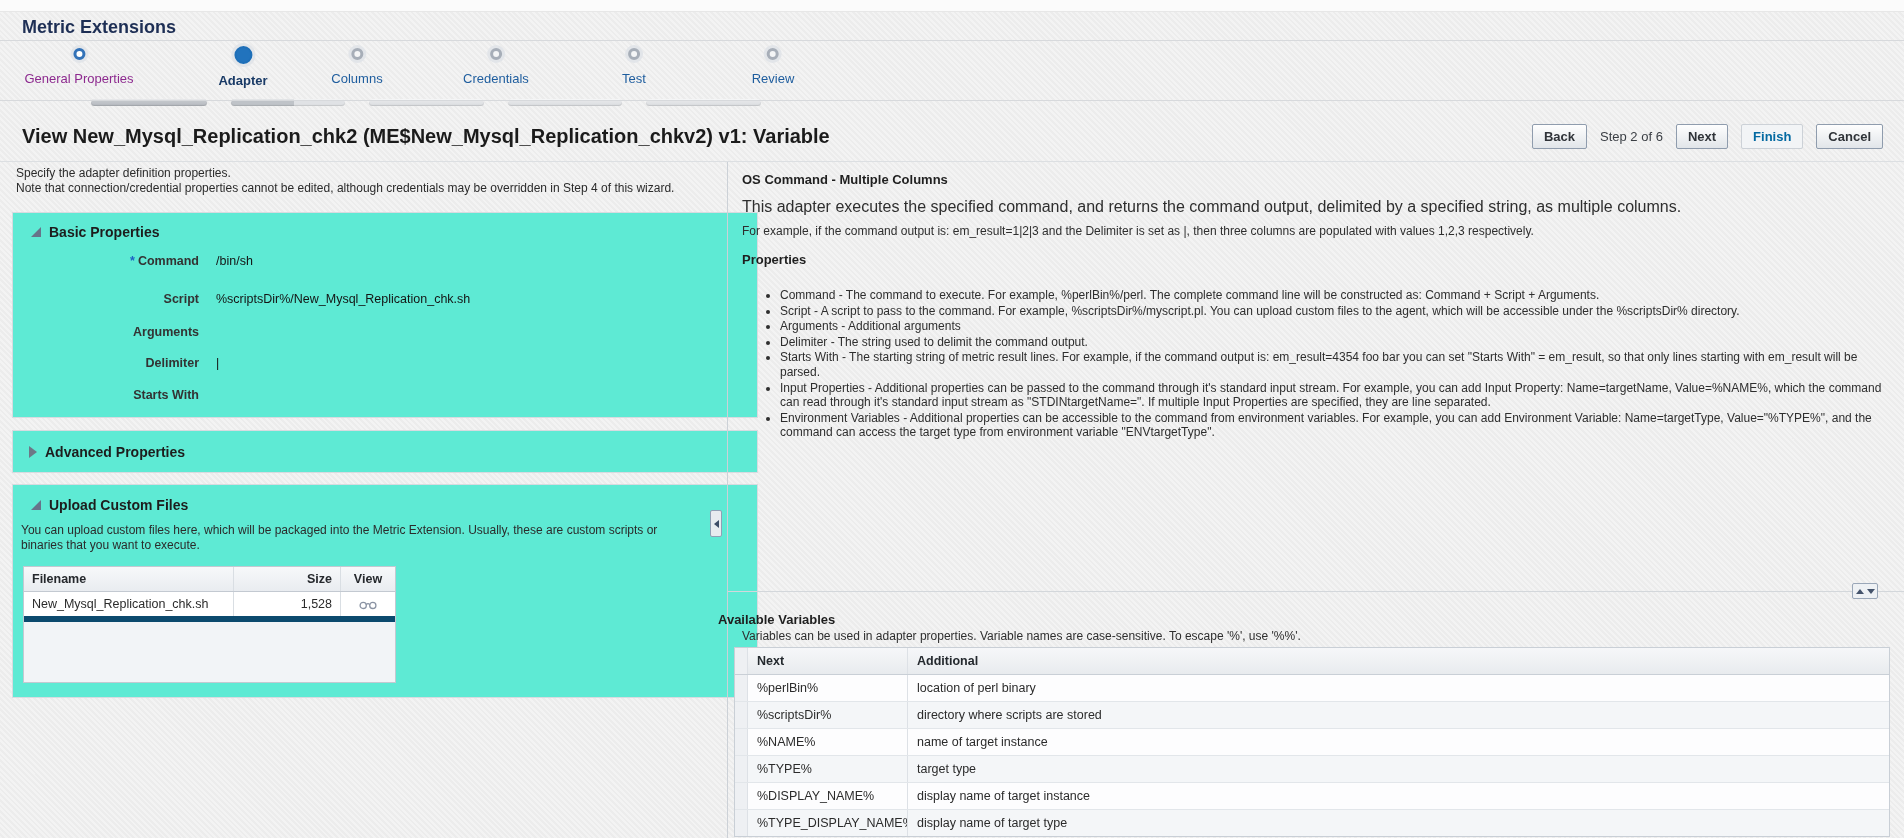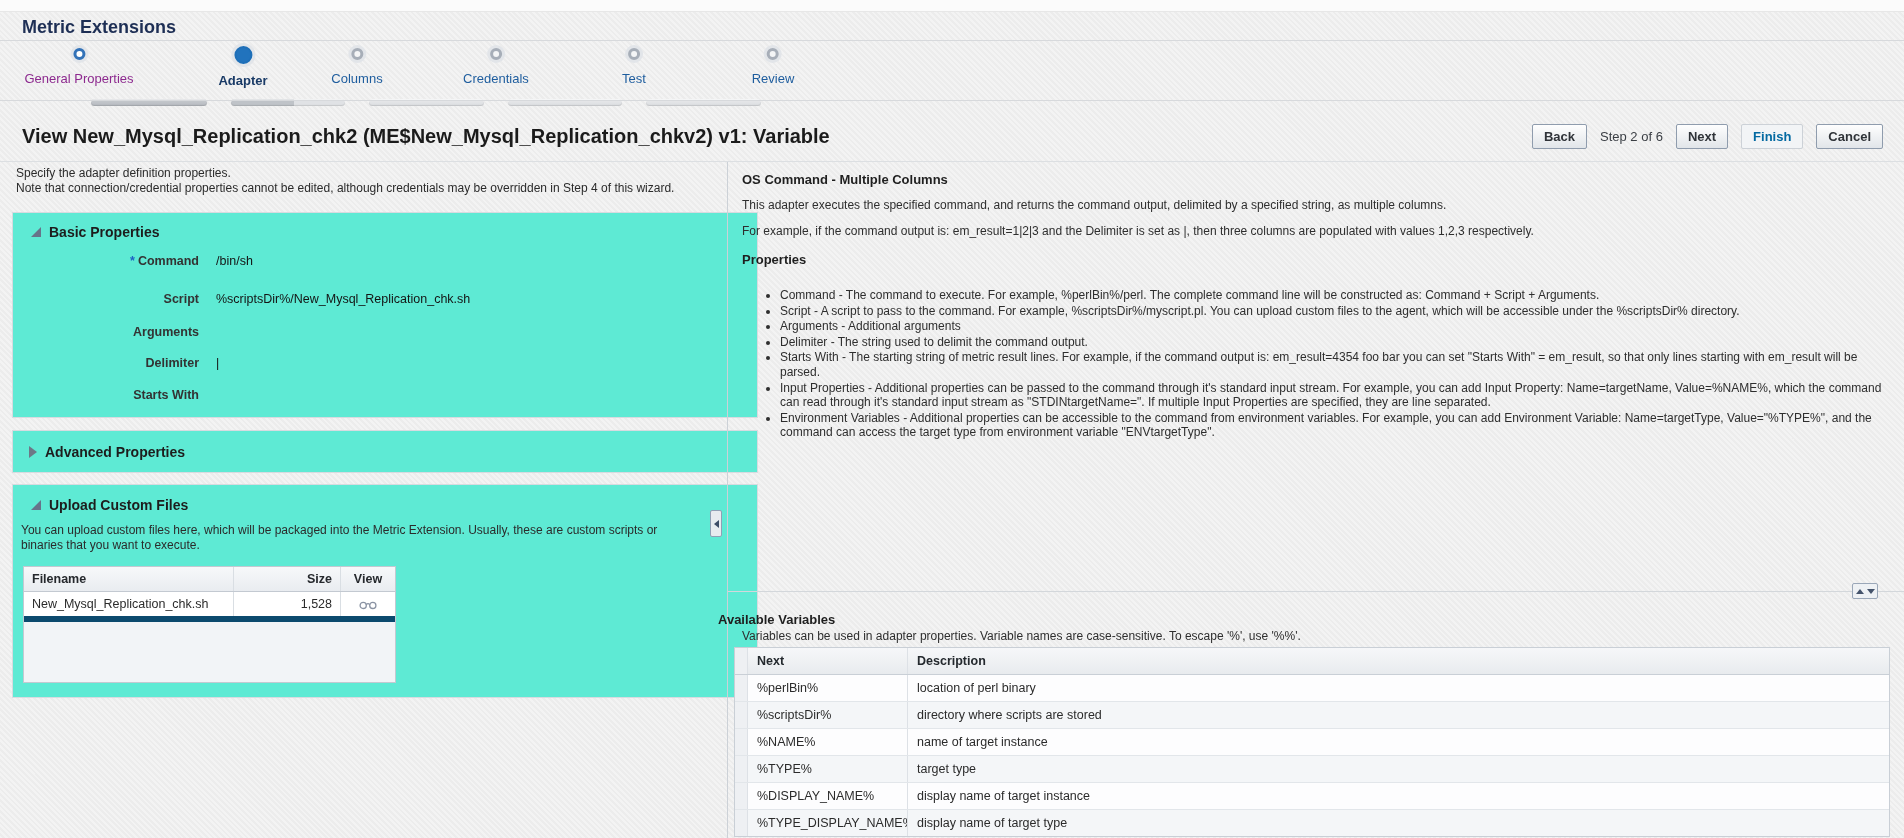--- a/index.html
+++ b/index.html
@@ -79,21 +79,21 @@
                    border:1px solid #8fa0b5; border-radius:2px; display:flex; align-items:center; justify-content:center; cursor:pointer; }
   .arr-left { width:0; height:0; border-top:4px solid transparent; border-bottom:4px solid transparent; border-right:5px solid #3c4c66; }
   .hsplit-line { position:absolute; left:728px; top:591px; width:1176px; height:1px; background:#d3d7db; }
   .hsplit-handle { position:absolute; left:1852px; top:583px; width:26px; height:16px; background:#eef1f4;
                    border:1px solid #9aa7b8; border-radius:2px; display:flex; align-items:center; justify-content:center; gap:3px; cursor:pointer; }
   .arr-up   { width:0; height:0; border-left:4px solid transparent; border-right:4px solid transparent; border-bottom:5px solid #44536b; }
   .arr-down { width:0; height:0; border-left:4px solid transparent; border-right:4px solid transparent; border-top:5px solid #44536b; }
 
   
   .help-title { position:absolute; left:742px; top:172px; font-size:13px; font-weight:bold; color:#1f1f1f; }
-  .help-p1 { position:absolute; left:742px; top:198px; width:1150px; font-size:12px; color:#2e2e2e; }
+  .help-p1 { position:absolute; left:742px; top:198px; width:1150px; font-size:16px; color:#2e2e2e; }
   .help-p2 { position:absolute; left:742px; top:224px; width:1150px; font-size:12px; color:#2e2e2e; }
   .help-props { position:absolute; left:742px; top:252px; font-size:13px; font-weight:bold; color:#1f1f1f; }
   .help-ul { position:absolute; left:742px; top:288px; width:1152px; }
   .help-ul ul { margin:0; padding-left:38px; font-size:12px; line-height:14.6px; color:#2e2e2e; }
   .help-ul li { margin-bottom:1px; }
 
   
   .vars-title { position:absolute; left:718px; top:612px; font-size:13px; font-weight:bold; color:#1f1f1f; }
   .vars-sub { position:absolute; left:742px; top:629px; font-size:12px; color:#2e2e2e; }
   .vtable { position:absolute; left:734px; top:647px; width:1156px; border:1px solid #c9cfd6; background:#fff; font-size:12.5px; }
@@ -255,21 +255,21 @@
     </ul>
   </div>
 
   <div class="vars-title">Available Variables</div>
   <div class="vars-sub">Variables can be used in adapter properties. Variable names are case-sensitive. To escape '%', use '%%'.</div>
 
   <div class="vtable">
     <div class="vtr vhdr">
       <div class="vc g"></div>
       <div class="vc n">Next</div>
-      <div class="vc d">Description</div>
+      <div class="vc d">Additional</div>
     </div>
     <div class="vtr norm">
       <div class="vc g"></div>
       <div class="vc n">%perlBin%</div>
       <div class="vc d">location of perl binary</div>
     </div>
     <div class="vtr alt">
       <div class="vc g"></div>
       <div class="vc n">%scriptsDir%</div>
       <div class="vc d">directory where scripts are stored</div>

